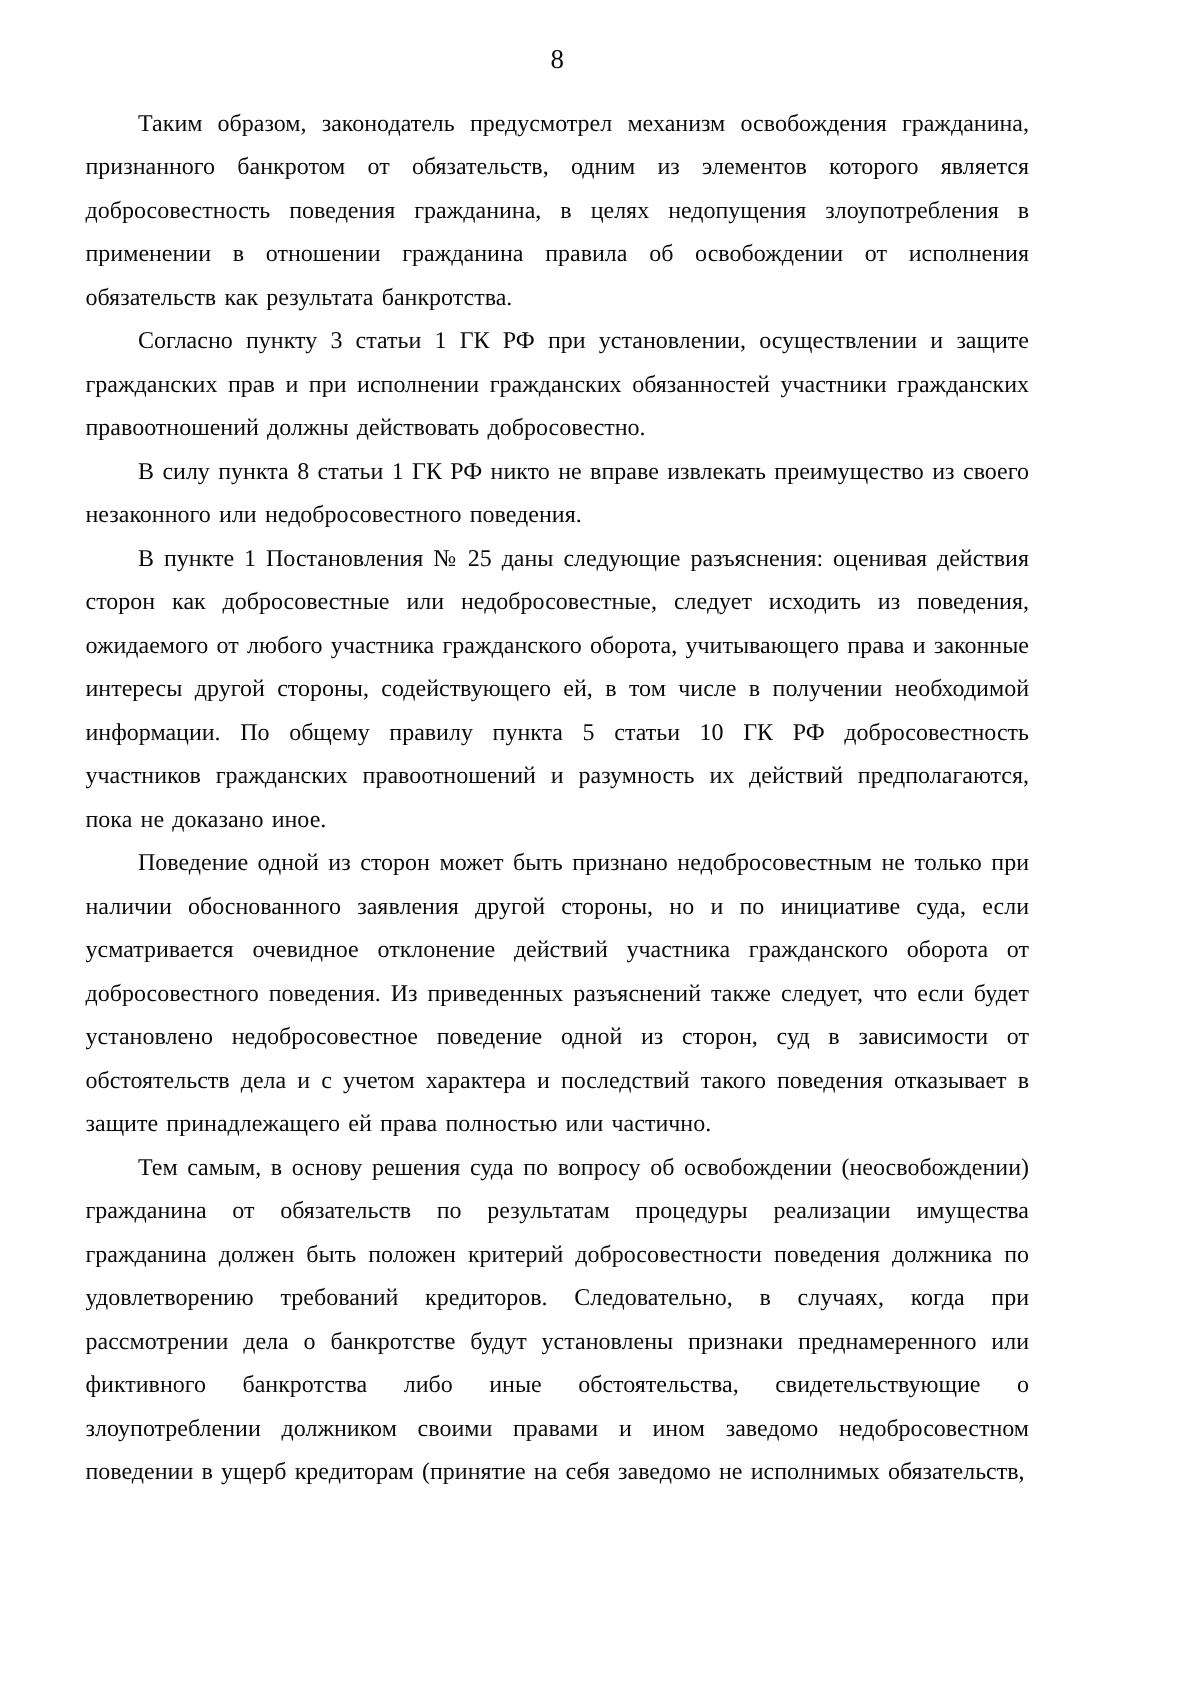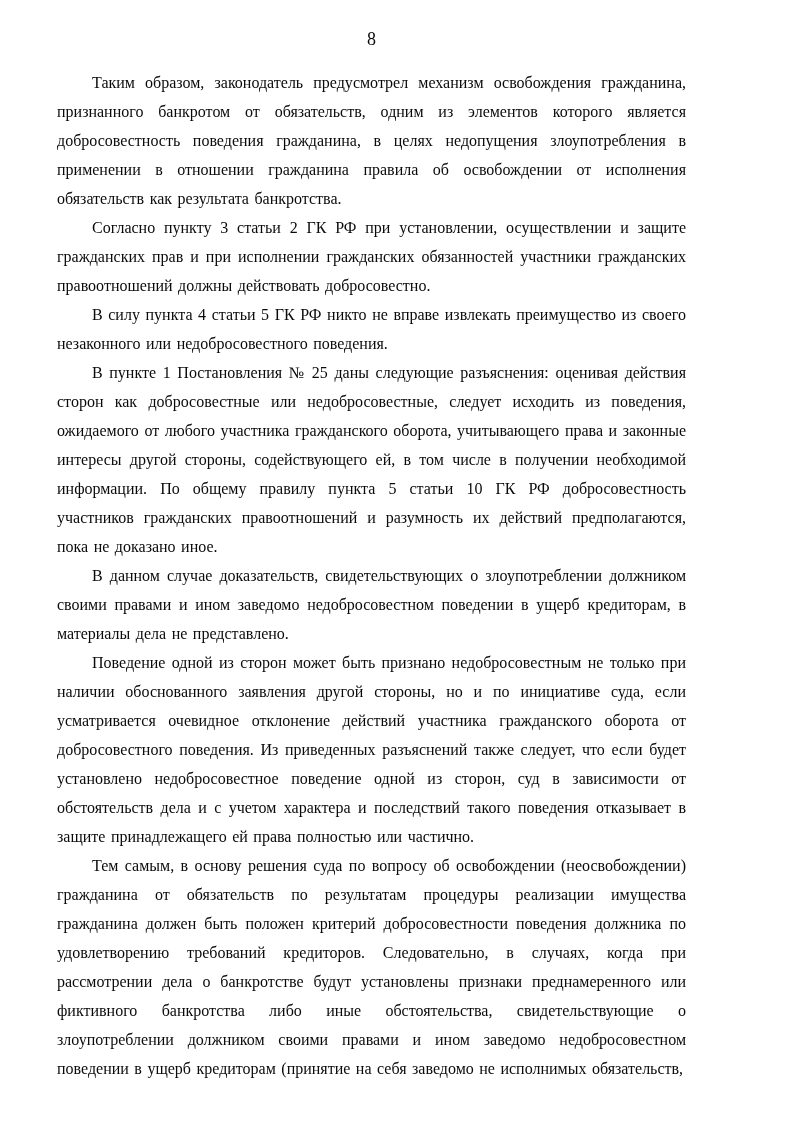--- a/index.html
+++ b/index.html
@@ -34,20 +34,19 @@
   }
 </style>
 </head>
 <body>
 
 <div class="page">
   <div class="page-number">8</div>
 
   <div class="body-text">
     <p>Таким образом, законодатель предусмотрел механизм освобождения гражданина, признанного банкротом от обязательств, одним из элементов которого является добросовестность поведения гражданина, в целях недопущения злоупотребления в применении в отношении гражданина правила об освобождении от исполнения обязательств как результата банкротства.</p>
-    <p>Согласно пункту 3 статьи 2 ГК РФ при установлении, осуществлении и защите гражданских прав и при исполнении гражданских обязанностей участники гражданских правоотношений должны действовать добросовестно.</p>
-    <p>В силу пункта 4 статьи 5 ГК РФ никто не вправе извлекать преимущество из своего незаконного или недобросовестного поведения.</p>
+    <p>Согласно пункту 3 статьи 1 ГК РФ при установлении, осуществлении и защите гражданских прав и при исполнении гражданских обязанностей участники гражданских правоотношений должны действовать добросовестно.</p>
+    <p>В силу пункта 8 статьи 1 ГК РФ никто не вправе извлекать преимущество из своего незаконного или недобросовестного поведения.</p>
     <p>В пункте 1 Постановления № 25 даны следующие разъяснения: оценивая действия сторон как добросовестные или недобросовестные, следует исходить из поведения, ожидаемого от любого участника гражданского оборота, учитывающего права и законные интересы другой стороны, содействующего ей, в том числе в получении необходимой информации. По общему правилу пункта 5 статьи 10 ГК РФ добросовестность участников гражданских правоотношений и разумность их действий предполагаются, пока не доказано иное.</p>
-    <p>В данном случае доказательств, свидетельствующих о злоупотреблении должником своими правами и ином заведомо недобросовестном поведении в ущерб кредиторам, в материалы дела не представлено.</p>
     <p>Поведение одной из сторон может быть признано недобросовестным не только при наличии обоснованного заявления другой стороны, но и по инициативе суда, если усматривается очевидное отклонение действий участника гражданского оборота от добросовестного поведения. Из приведенных разъяснений также следует, что если будет установлено недобросовестное поведение одной из сторон, суд в зависимости от обстоятельств дела и с учетом характера и последствий такого поведения отказывает в защите принадлежащего ей права полностью или частично.</p>
     <p>Тем самым, в основу решения суда по вопросу об освобождении (неосвобождении) гражданина от обязательств по результатам процедуры реализации имущества гражданина должен быть положен критерий добросовестности поведения должника по удовлетворению требований кредиторов. Следовательно, в случаях, когда при рассмотрении дела о банкротстве будут установлены признаки преднамеренного или фиктивного банкротства либо иные обстоятельства, свидетельствующие о злоупотреблении должником своими правами и ином заведомо недобросовестном поведении в ущерб кредиторам (принятие на себя заведомо не исполнимых обязательств,</p>
   </div>
 </div>
 
 </body></html>

